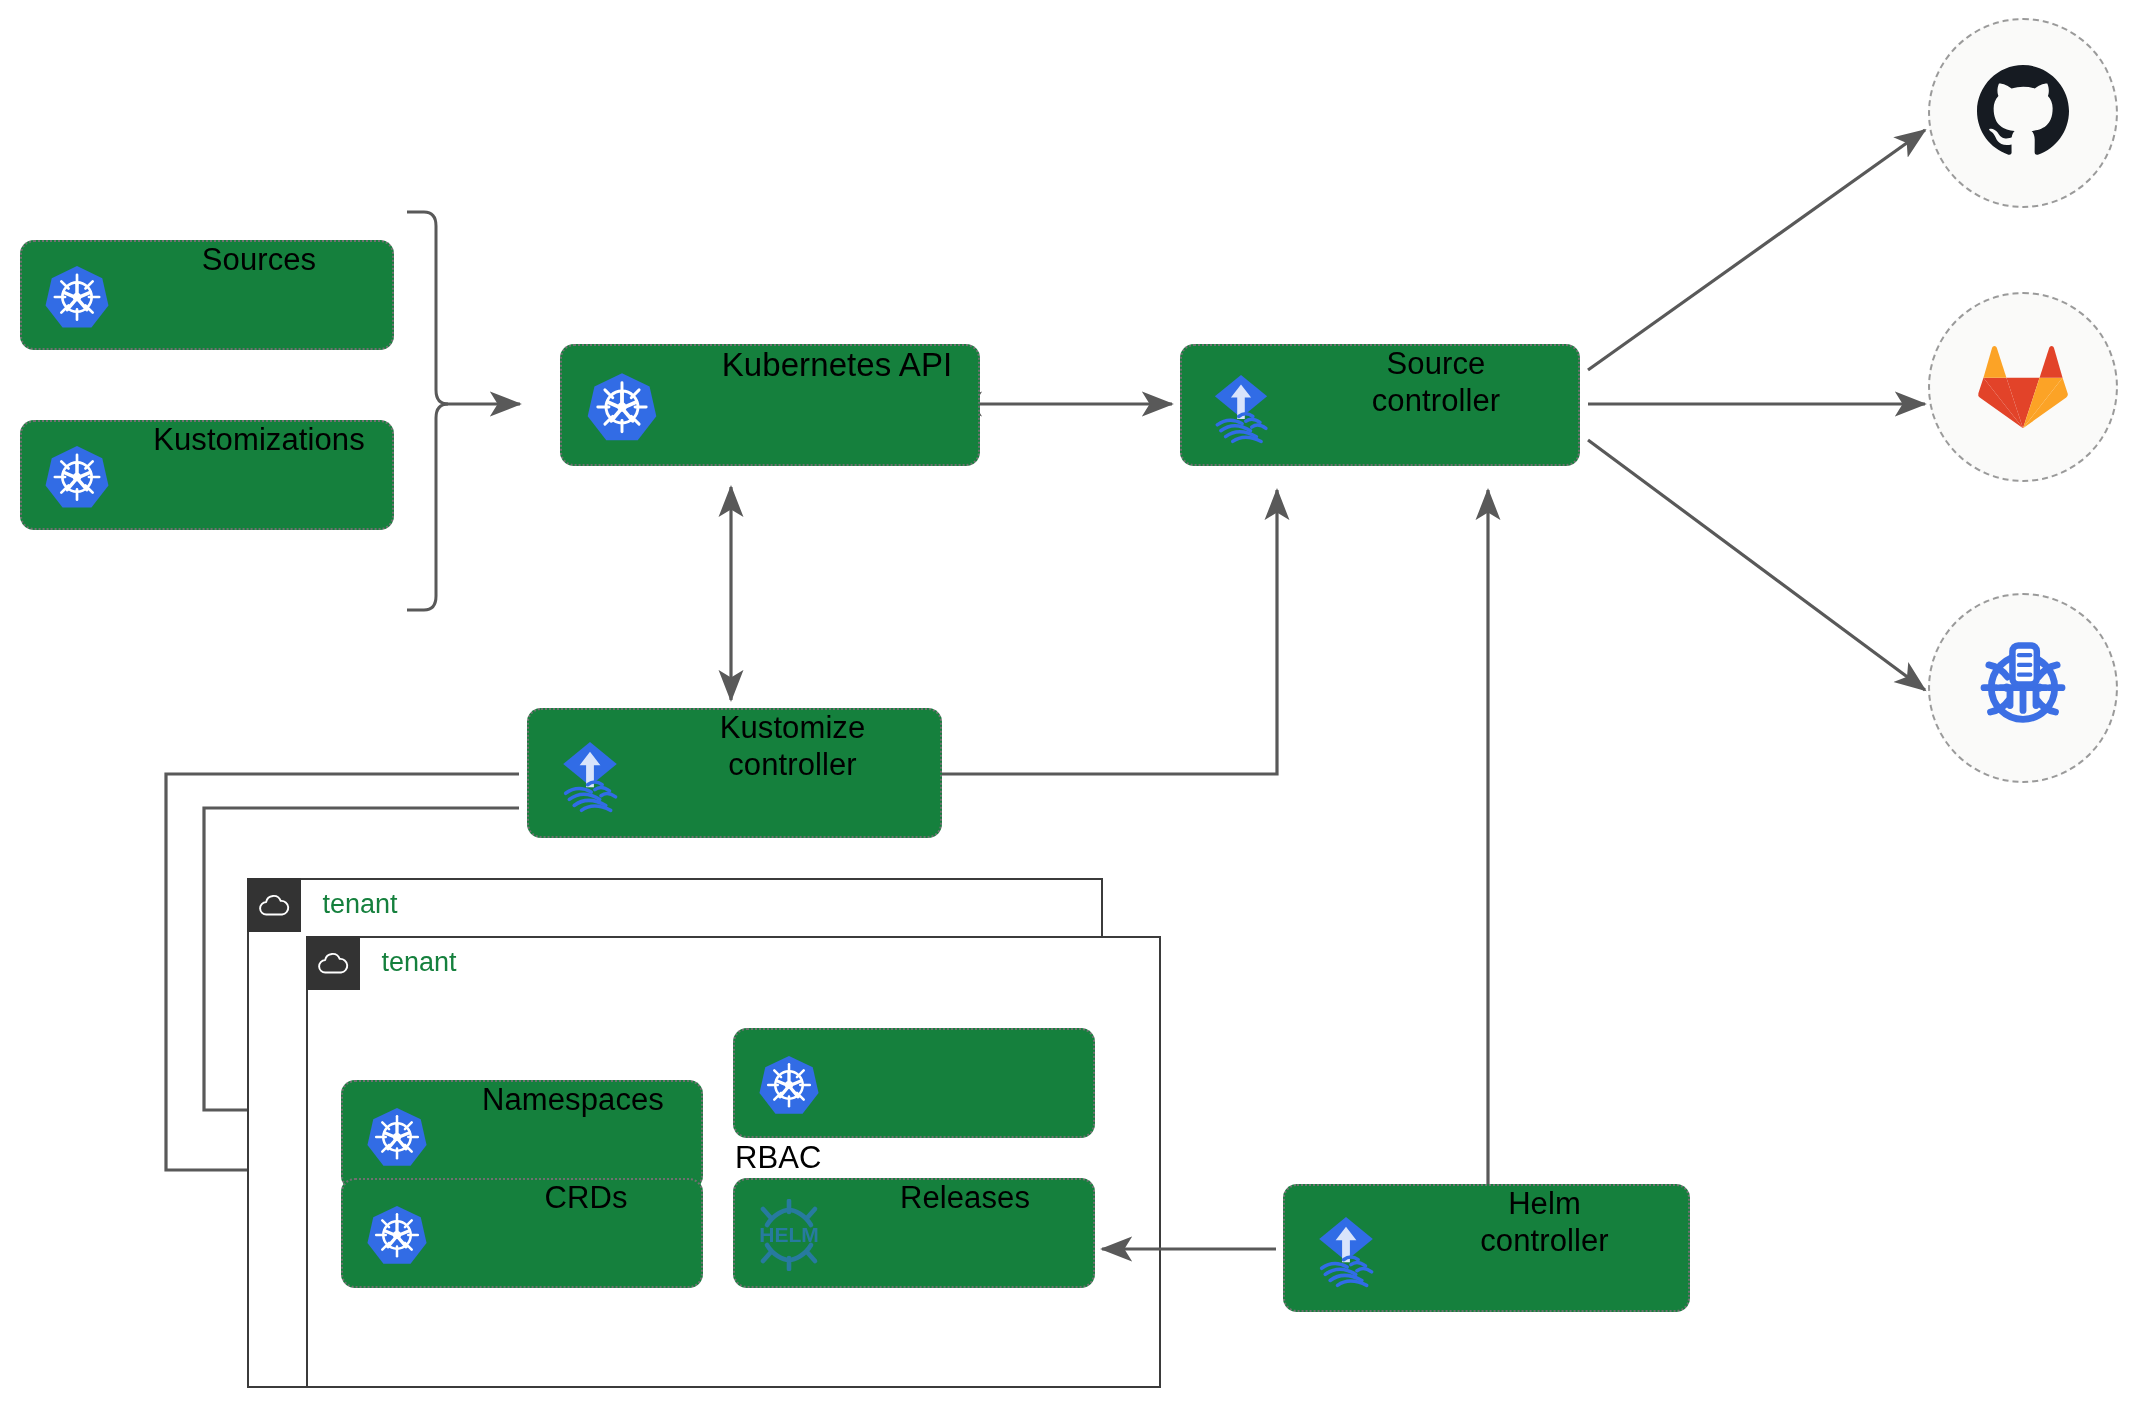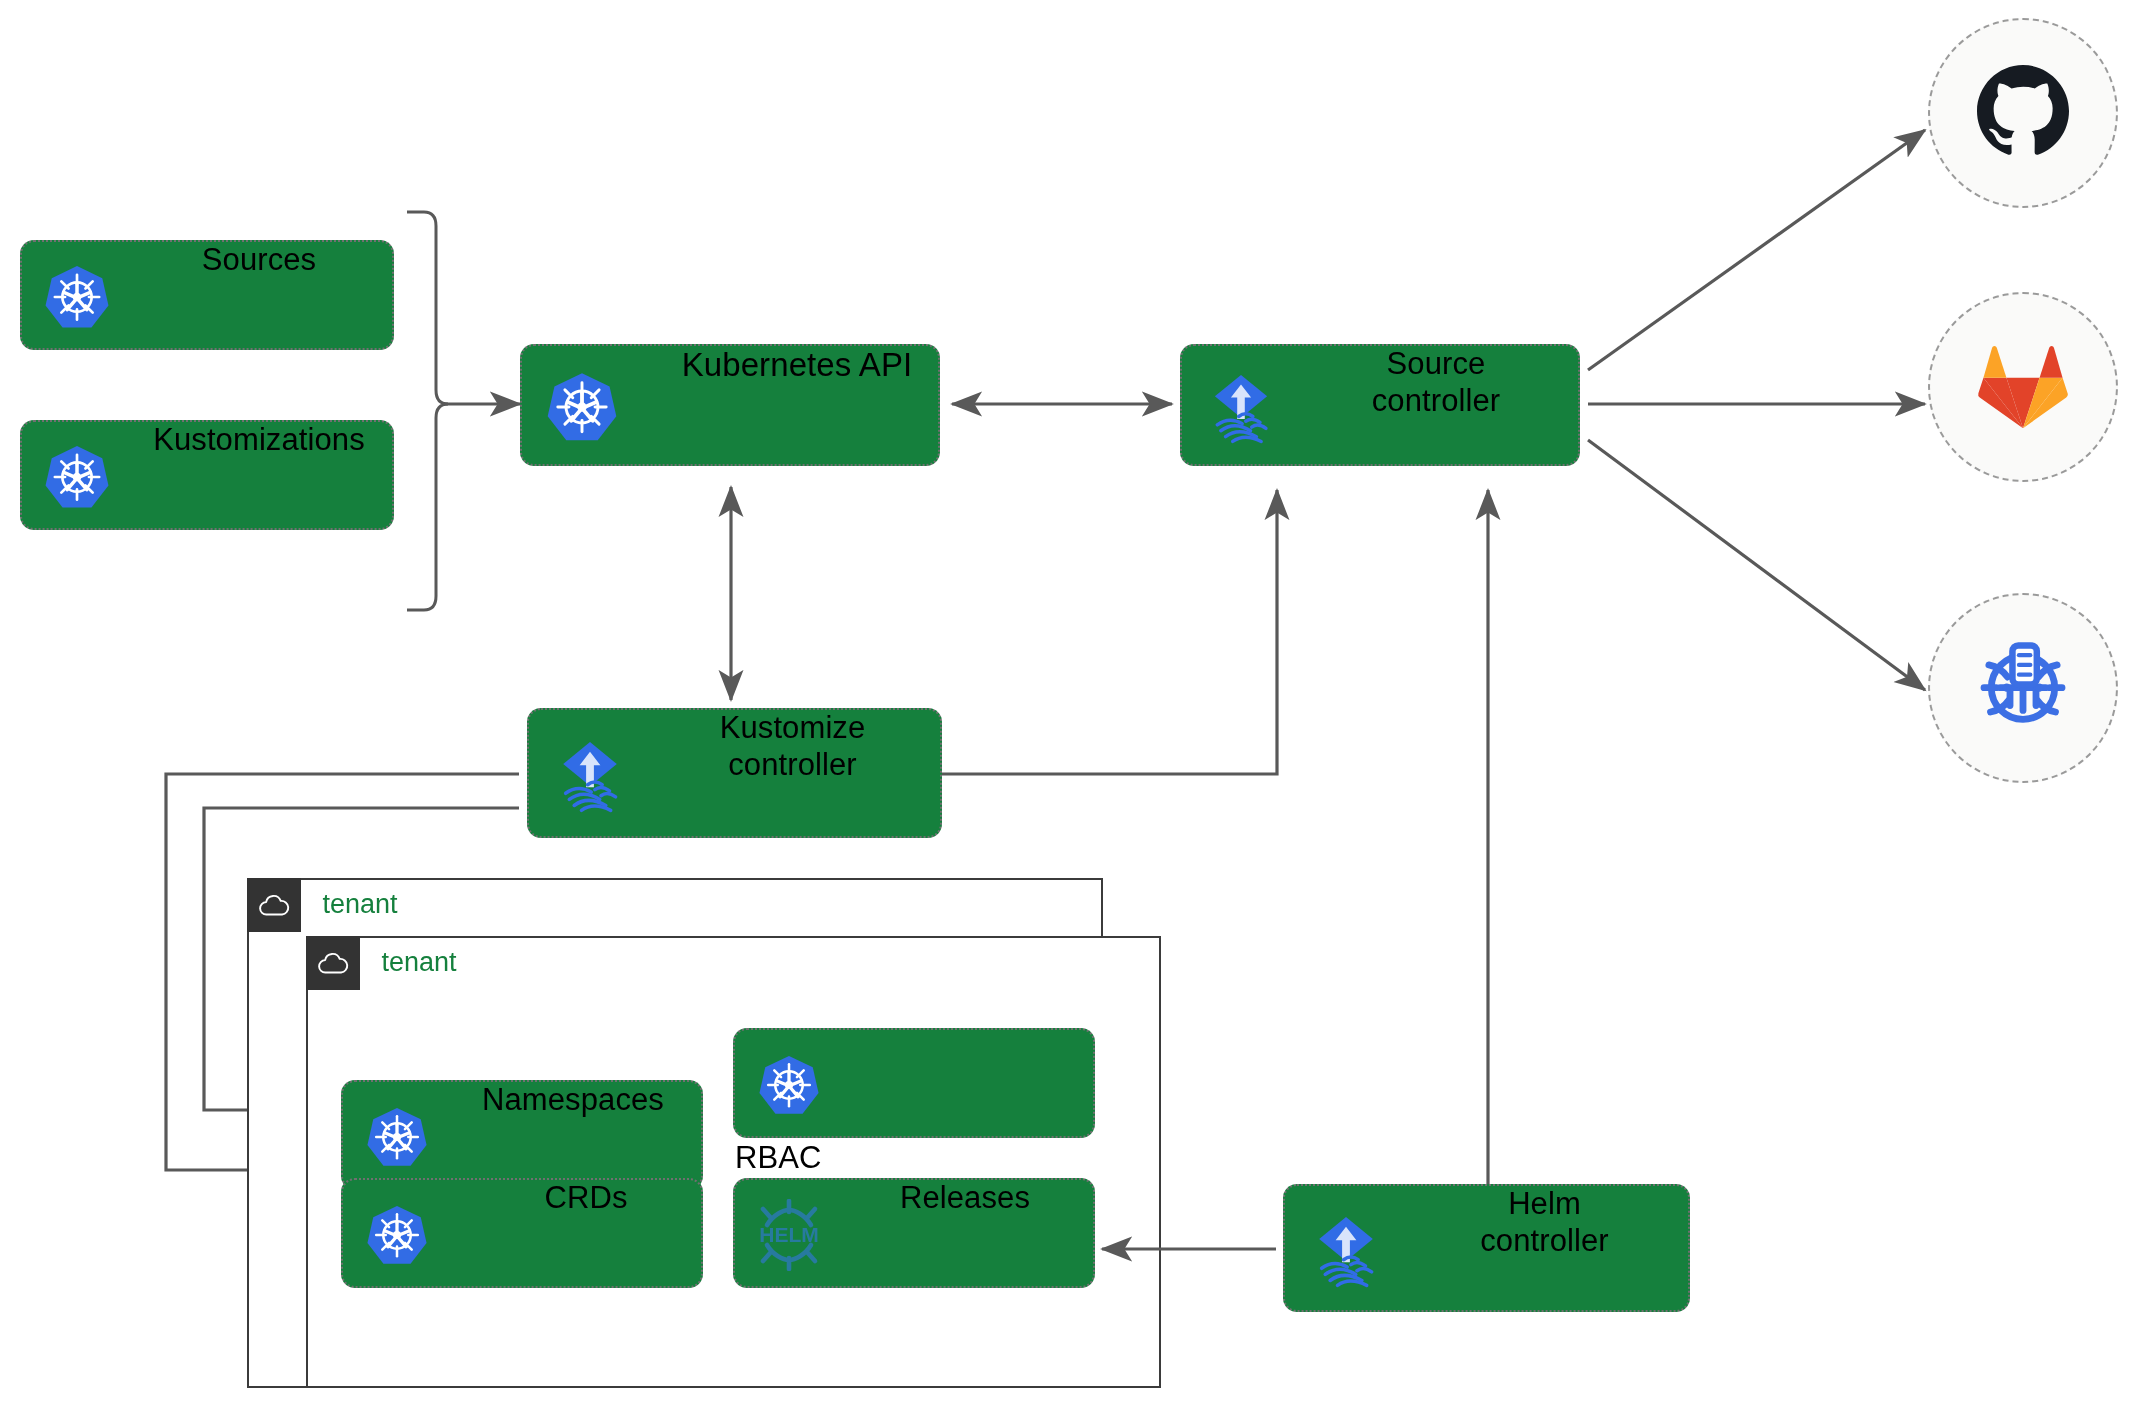--- a/index.html
+++ b/index.html
@@ -202,21 +202,21 @@
             <line x1="32" y1="33" x2="41.5" y2="44.2"></line>
           <line x1="31" y1="32.6" x2="19.2" y2="27.6"></line>
             <line x1="33" y1="32.6" x2="44.8" y2="27.6"></line>
         </g>
         <circle cx="32" cy="32" r="4.2" fill="#ffffff"></circle>
       </svg>
     </span>
     <span class="lbl">Kustomizations</span>
   </div>
 
-  <div class="node" style="left:520px; top:344px; width:420px; height:122px;gap:20px;">
+  <div class="node" style="left:560px; top:344px; width:420px; height:122px;gap:20px;">
     <span class="ico" style="width:120px;height:122px;">
       <svg width="72" height="72" viewBox="0 0 64 64" xmlns="http://www.w3.org/2000/svg">
         <polygon points="32,2 56.5,13.8 62.5,40.2 46,61.6 18,61.6 1.5,40.2 7.5,13.8" fill="#326CE5"></polygon>
         <g fill="none" stroke="#ffffff" stroke-width="2.6" stroke-linecap="round">
           <circle cx="32" cy="32" r="14.2"></circle>
           <line x1="32" y1="10.5" x2="32" y2="20"></line>
             <line x1="32" y1="44" x2="32" y2="54"></line>
           <line x1="10.5" y1="32" x2="20.4" y2="32"></line>
             <line x1="43.6" y1="32" x2="53.5" y2="32"></line>
           <line x1="16.8" y1="16.8" x2="23.8" y2="23.8"></line>

